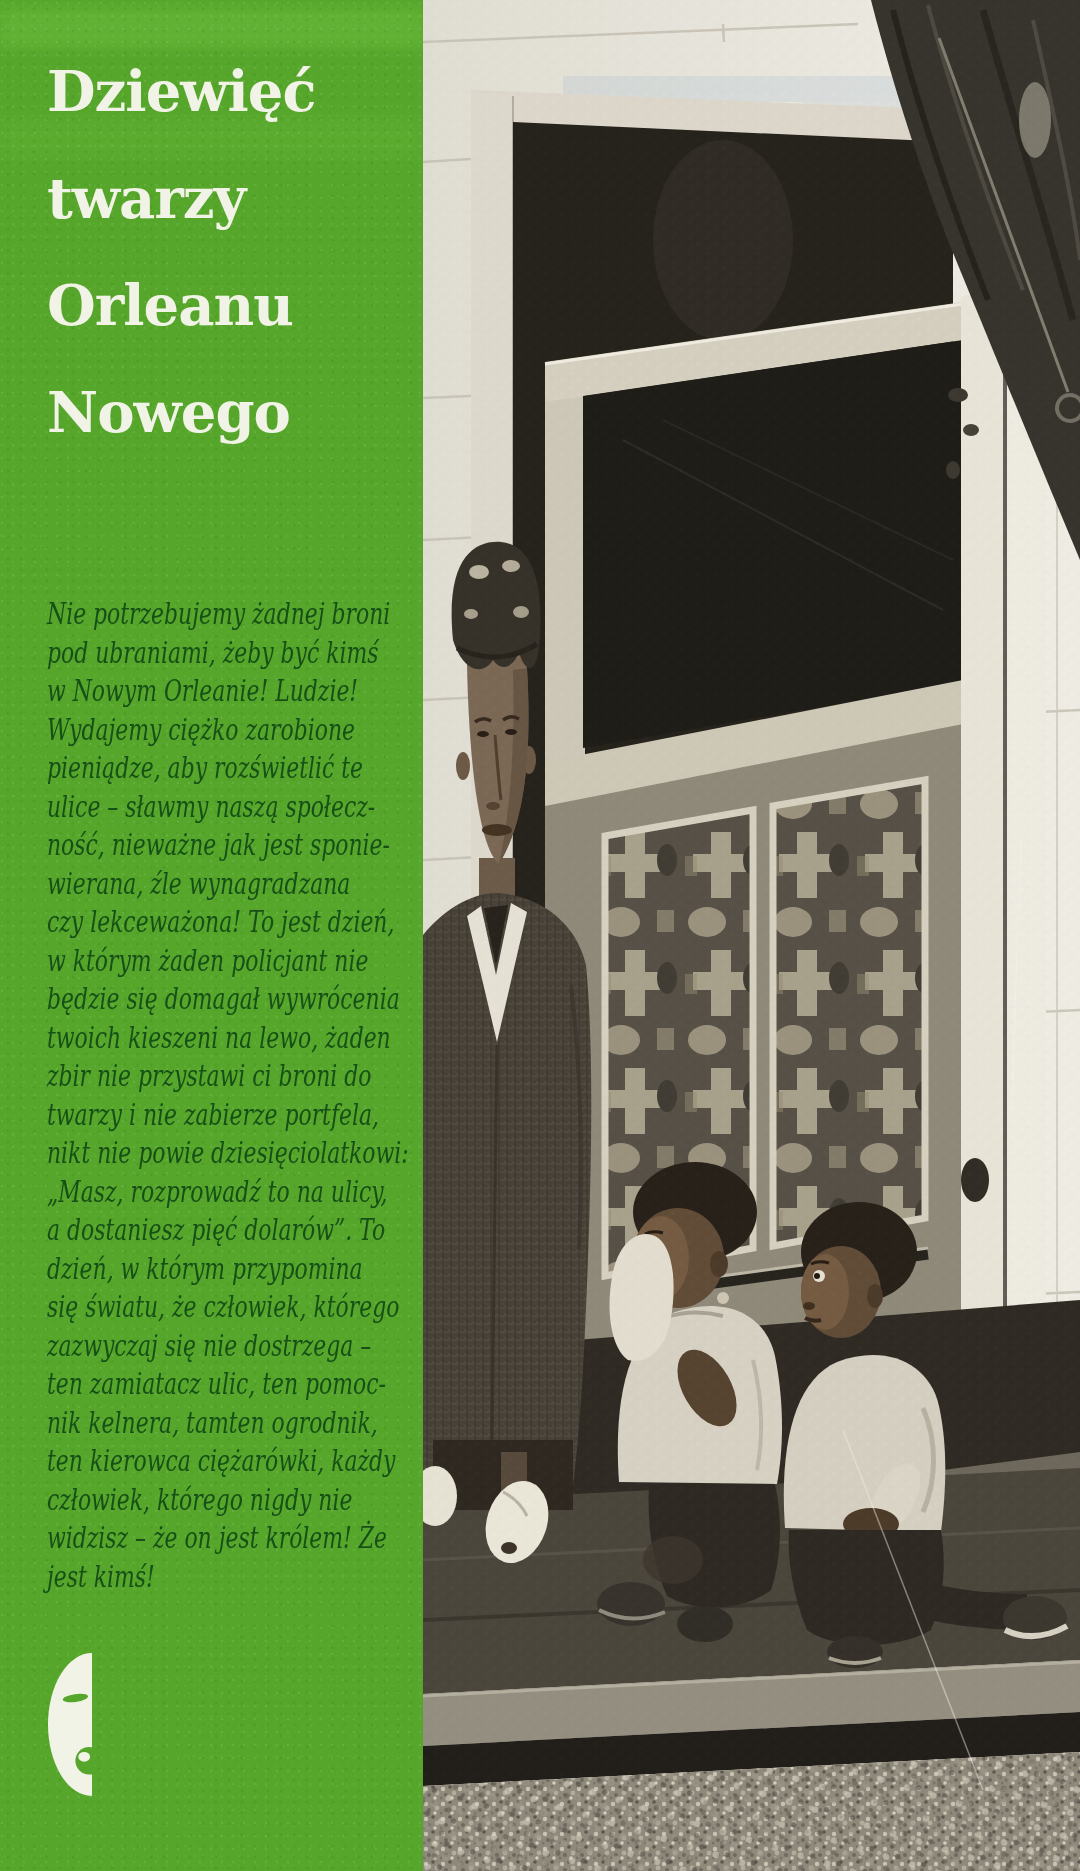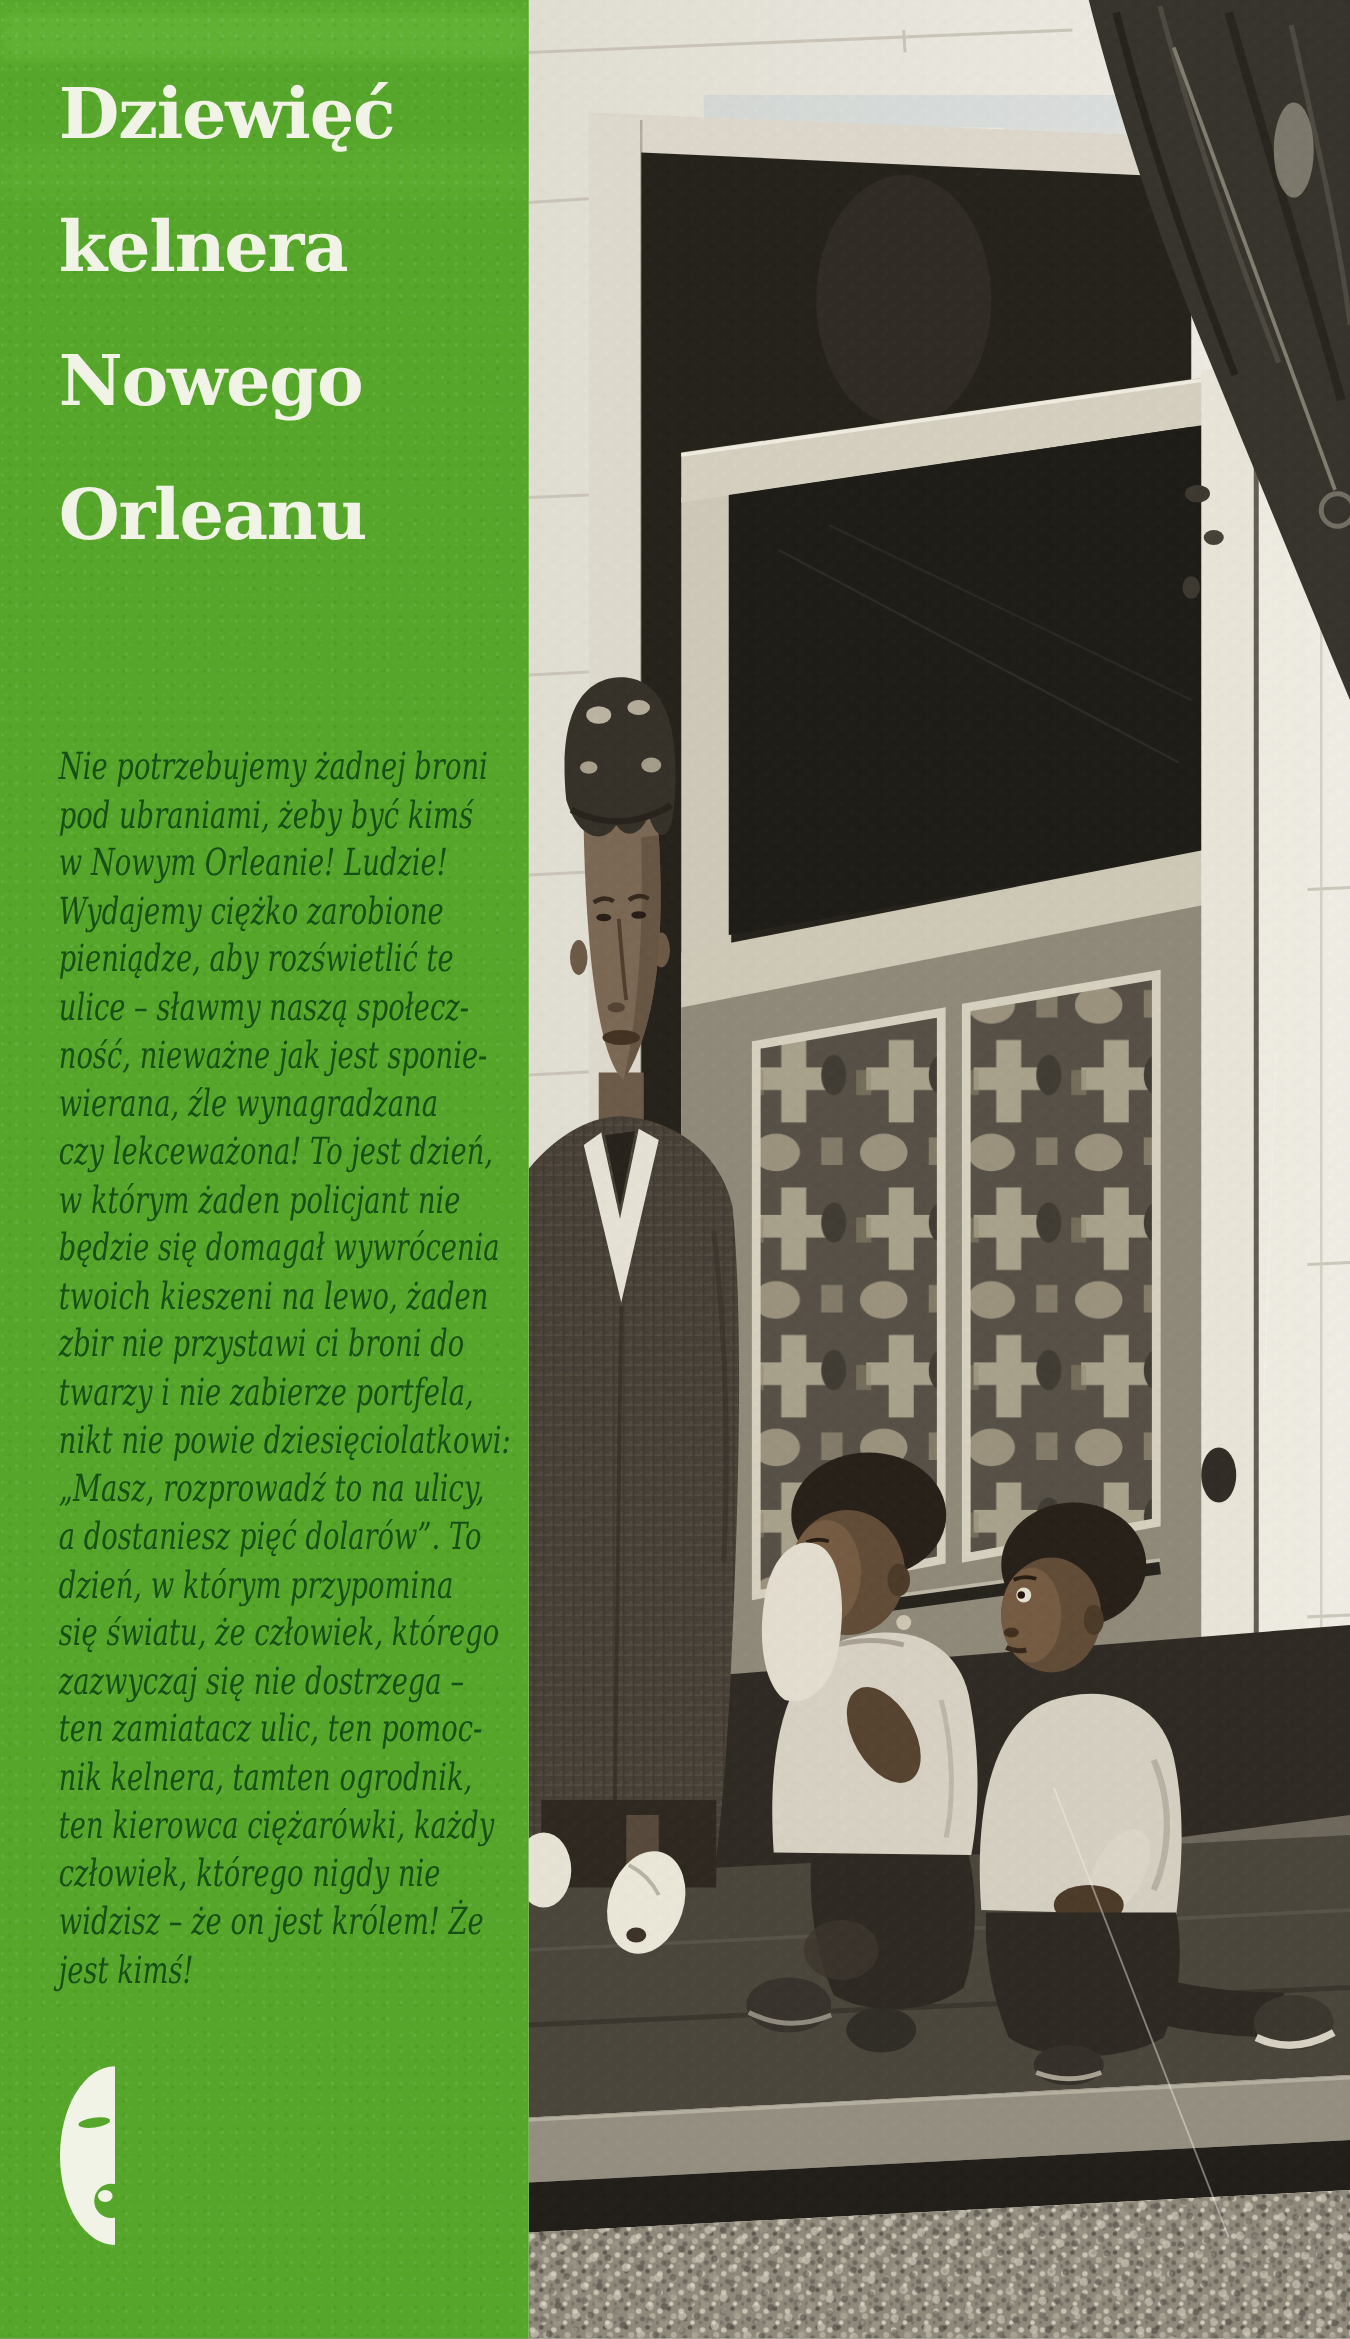--- a/index.html
+++ b/index.html
@@ -36,23 +36,23 @@
 <div class="cover">
 
   <div class="green-panel">
     <div class="green-band-a"></div>
     <div class="green-band-b"></div>
     <div class="green-grain"></div>
   </div>
 
   <div class="title">
     <div>Dziewięć</div>
-    <div>kelnera</div>
+    <div>twarzy</div>
+    <div>Orleanu</div>
     <div>Nowego</div>
-    <div>Orleanu</div>
   </div>
 
 
   <div class="quote">Nie potrzebujemy żadnej broni
 pod ubraniami, żeby być kimś
 w Nowym Orleanie! Ludzie!
 Wydajemy ciężko zarobione
 pieniądze, aby rozświetlić te
 ulice – sławmy naszą społecz-
 ność, nieważne jak jest sponie-

